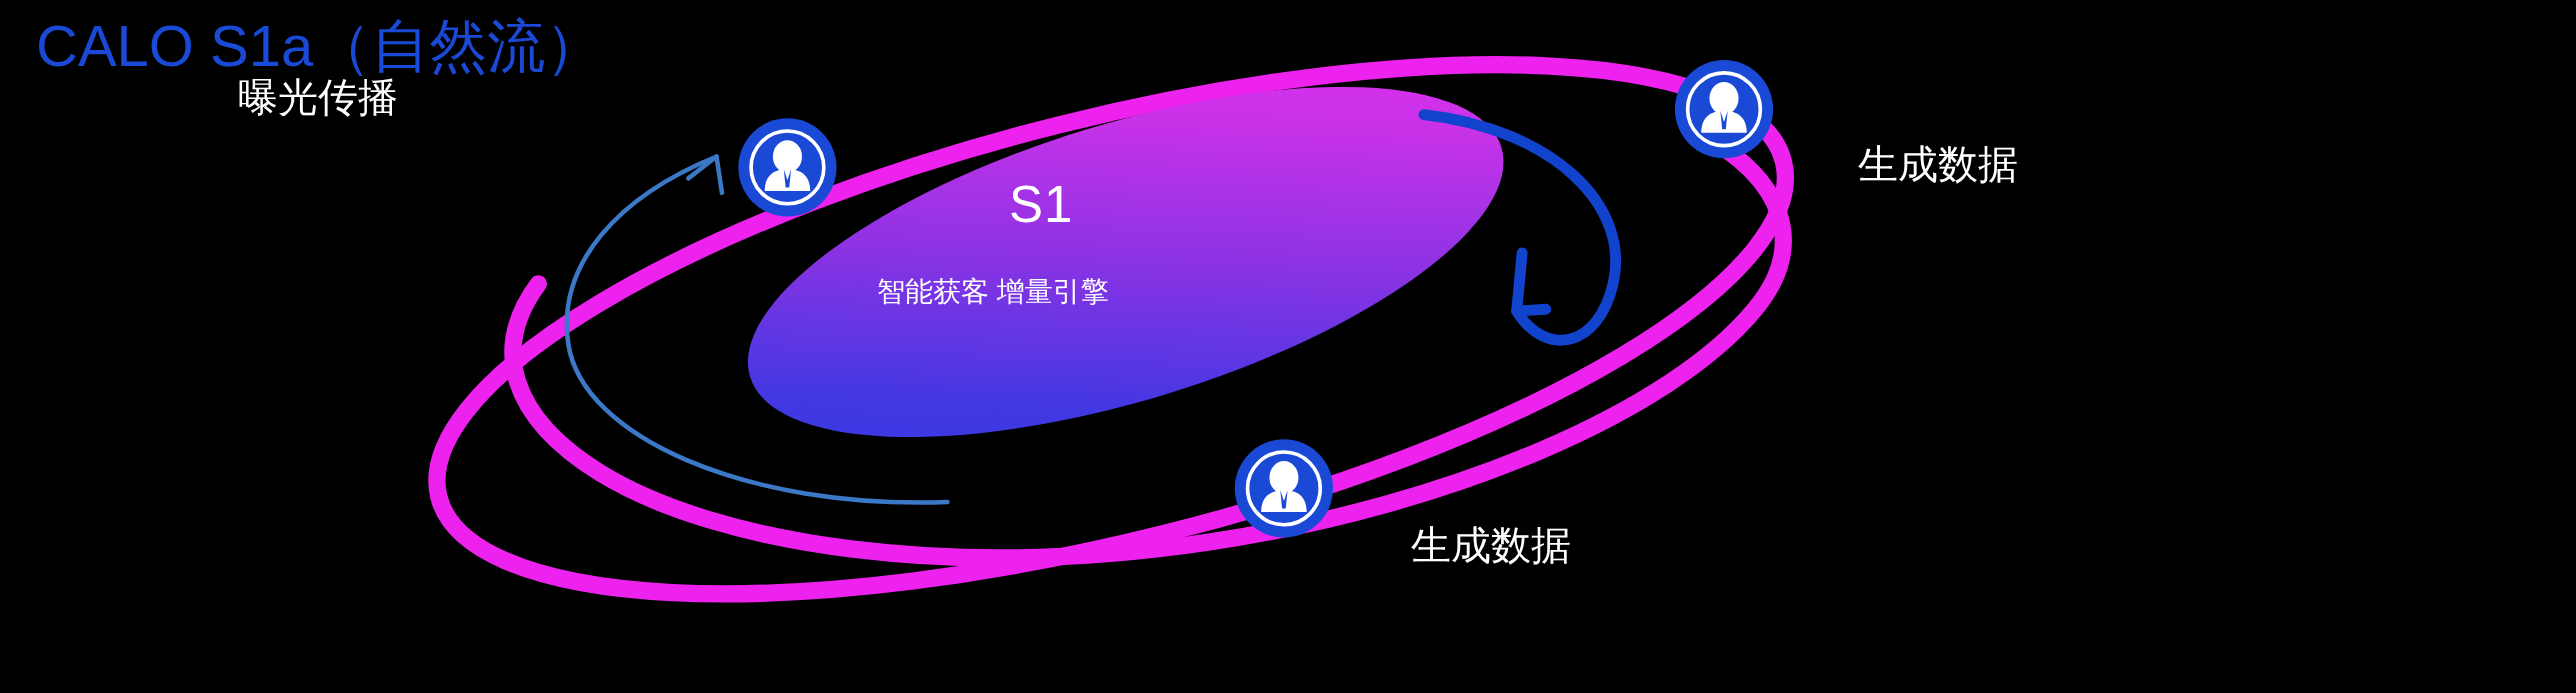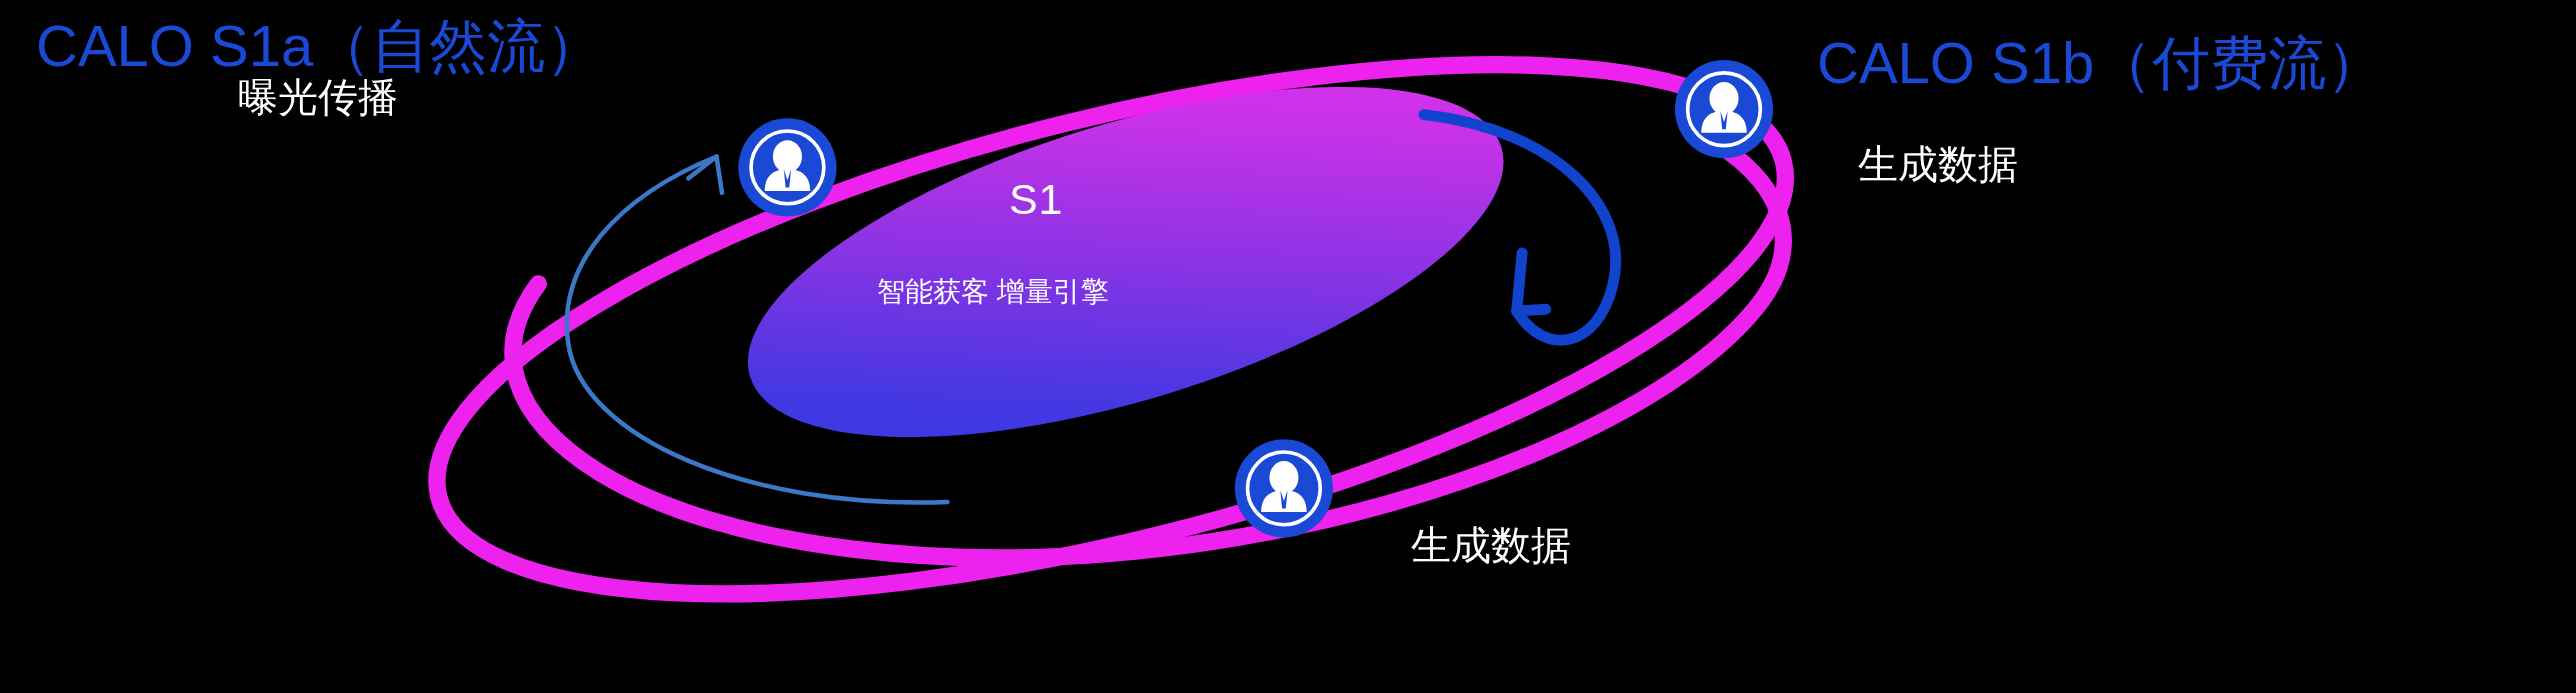--- a/index.html
+++ b/index.html
@@ -59,21 +59,21 @@
     left: 0; top: 0;
     width: 2576px;
     text-align: left;
     pointer-events: none;
   }
   #core-title {
     position: absolute;
     left: 1009px;
     top: 175px;
     color: #ffffff;
-    font-size: 43px;
+    font-size: 51px;
     font-weight: 400;
     letter-spacing: 0.9px;
     white-space: nowrap;
   }
   #core-sub {
     position: absolute;
     left: 877px;
     top: 273px;
     color: #ffffff;
     font-size: 28px;
@@ -173,19 +173,18 @@
   </svg>
 
   <div id="core-text">
     <div id="core-title">S1</div>
     <div id="core-sub">智能获客  增量引擎</div>
   </div>
 
   <div class="label stream-title" id="label-s1a-title">CALO S1a（自然流）</div>
   <div class="label stream-sub" id="label-s1a-sub">曝光传播</div>
 
-  <div class="label stream-title" id="label-s1b-title">CALO S1b（付费流）</div>
   <div class="label stream-sub" id="label-s1b-sub">生成数据</div>
 
   <div class="label stream-sub" id="label-s1c-sub">生成数据</div>
 
 </div>
 
 
 </body></html>

